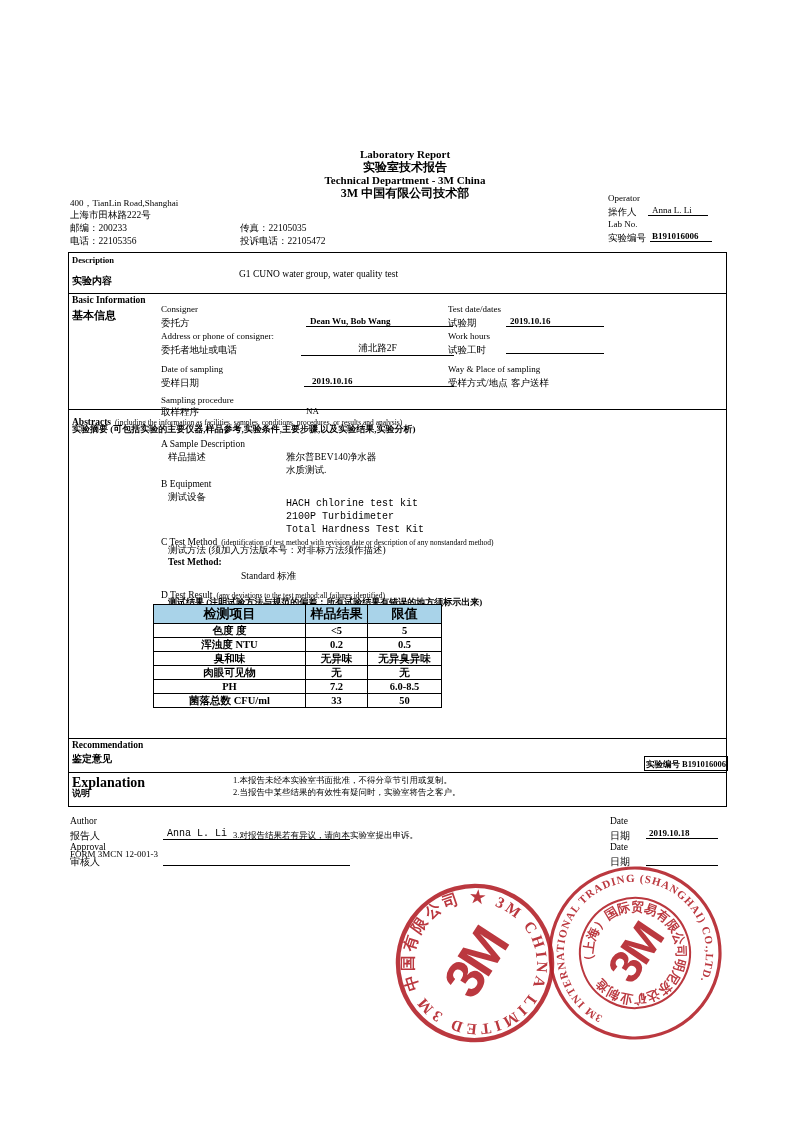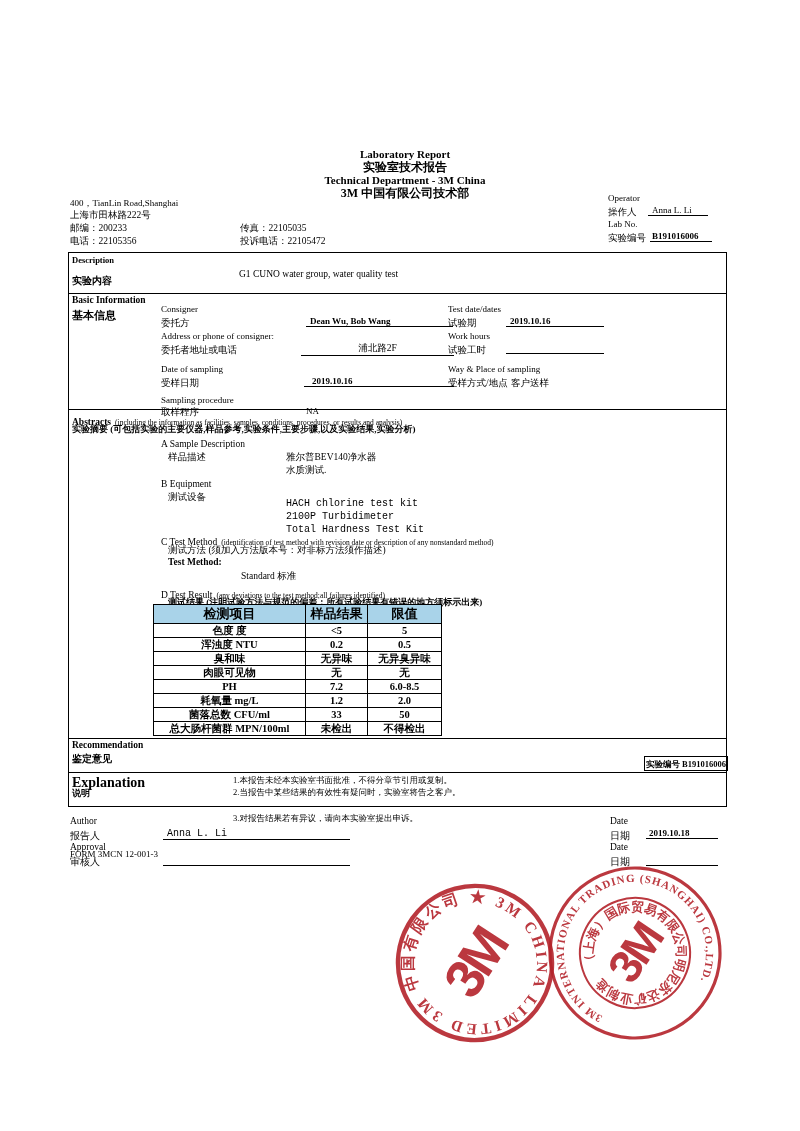--- a/index.html
+++ b/index.html
@@ -139,46 +139,36 @@
           <td>肉眼可见物</td>
           <td>无</td>
           <td>无</td>
         </tr>
     <tr>
           <td>PH</td>
           <td>7.2</td>
           <td>6.0-8.5</td>
         </tr>
     <tr>
-          <td>耗氧量 mg/L</td>
-          <td>1.2</td>
-          <td>2.0</td>
-        </tr>
-    <tr>
           <td>菌落总数 CFU/ml</td>
           <td>33</td>
           <td>50</td>
-        </tr>
-    <tr>
-          <td>总大肠杆菌群 MPN/100ml</td>
-          <td>未检出</td>
-          <td>不得检出</td>
         </tr>
   </tbody>
     </table>
 
   <span class="abs b f95" style="left:3px;top:487px;">Recommendation</span>
   <span class="abs b f10" style="left:3px;top:499px;">鉴定意见</span>
   <span class="abs b f85 center" style="left:575px;top:503px;width:84px;height:15px;line-height:14px;border:1px solid #000;">实验编号 B191016006</span>
 
   <span class="abs b f8" style="left:3px;top:522px;">Explanation</span>
   <span class="abs b f9" style="left:3px;top:534px;">说明</span>
   <span class="abs f85" style="left:164px;top:522px;">1.本报告未经本实验室书面批准，不得分章节引用或复制。</span>
   <span class="abs f85" style="left:164px;top:534px;">2.当报告中某些结果的有效性有疑问时，实验室将告之客户。</span>
-  <span class="abs f85" style="left:164px;top:560px;">3.对报告结果若有异议，请向本实验室提出申诉。</span>
+  <span class="abs f85" style="left:164px;top:577px;">3.对报告结果若有异议，请向本实验室提出申诉。</span>
 </div>
 
 <span class="abs f95" style="left:70px;top:816px;">Author</span>
 <span class="abs f10" style="left:70px;top:829px;">报告人</span>
 <span class="abs f9 u mono" style="left:163px;top:828px;width:187px;padding-left:4px;">Anna L. Li</span>
 <span class="abs f95" style="left:70px;top:842px;">Approval</span>
 <span class="abs f10" style="left:70px;top:855px;">审核人</span>
 <span class="abs f9 u" style="left:163px;top:854px;width:187px;height:12px;"></span>
 
 <span class="abs f95" style="left:610px;top:816px;">Date</span>

